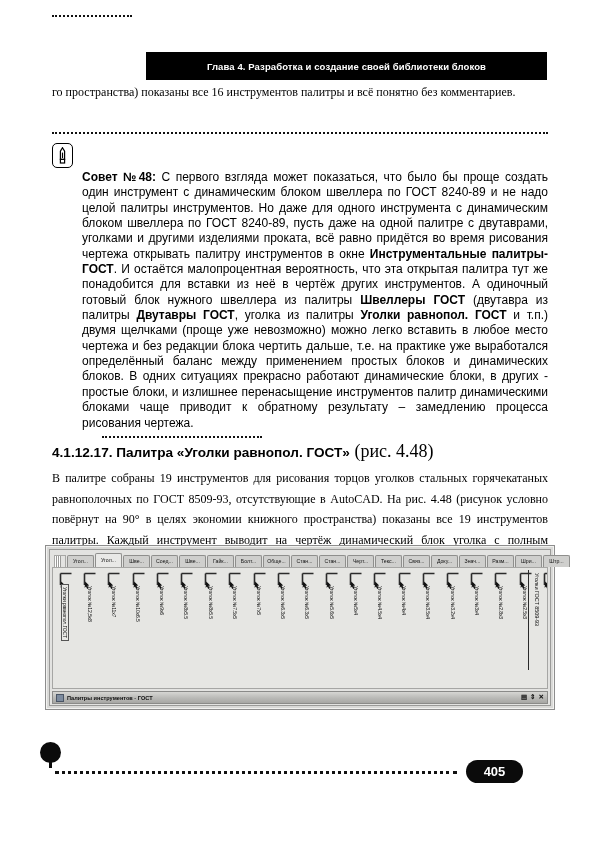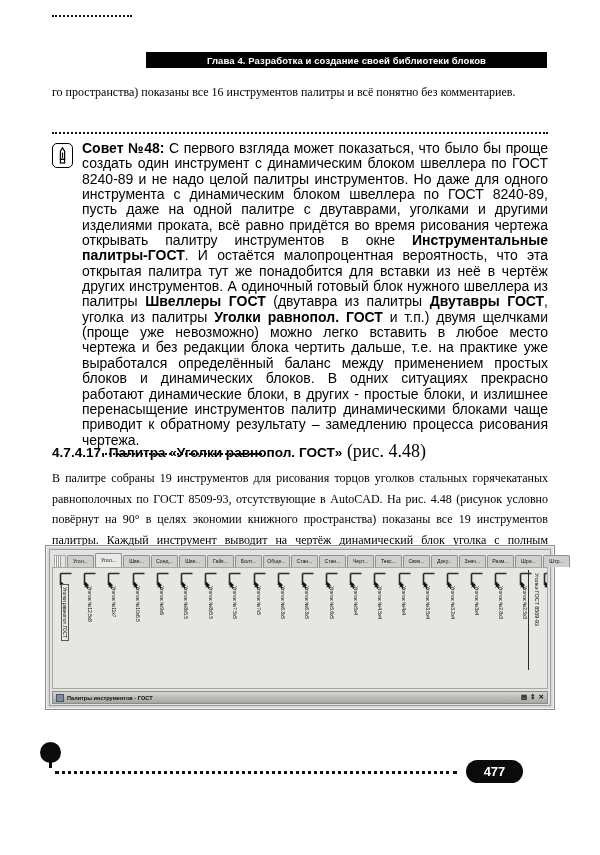--- a/index.html
+++ b/index.html
@@ -12,21 +12,21 @@
     position:relative;
     overflow:hidden;
   }
 
   .page { position:absolute; inset:0; }
   .header-dash{
     position:absolute; left:52px; top:15px; width:80px; height:0;
     border-top:2px dotted #111;
   }
   .header-bar{
-    position:absolute; left:146px; top:52px; width:401px; height:16px;
+    position:absolute; left:146px; top:52px; width:401px; height:28px;
     background:#000; color:#fff;
     font-family:"Liberation Sans", sans-serif;
     font-weight:bold; font-size:9.5px;
     display:flex; align-items:center; justify-content:center;
     letter-spacing:.1px;
   }
 
   
   .body-text{
     position:absolute; left:52px; width:496px;
@@ -50,23 +50,24 @@
     flex:0 0 auto;
     width:21px; height:25px;
     border:1.6px solid #000; border-radius:5px;
     display:flex; align-items:center; justify-content:center;
     margin-top:2px;
   }
   .advice-icon svg{ display:block; }
   .advice-body{
     flex:1 1 auto;
     font-family:"Liberation Sans", sans-serif;
-    font-size:14px; line-height:15.35px;
+    font-size:12px; line-height:15.35px;
     text-align:justify;
     font-weight:500;
+    margin-top:29px;
   }
   .advice-body b{ font-weight:bold; }
 
   
   .sec-head{
     position:absolute; left:52px; top:441px; width:496px;
     font-family:"Liberation Sans", sans-serif;
     font-weight:bold; font-size:13.6px;
   }
   .sec-head .ref{
@@ -249,21 +250,21 @@
         </svg>
       </div>
       <div class="advice-body">
         <b>Совет №48:</b><span> С первого взгляда может показаться, что было бы проще создать один инструмент с динамическим блоком швеллера по ГОСТ 8240-89 и не надо целой палитры инструментов. Но даже для одного инструмента с динамическим блоком швеллера по ГОСТ 8240-89, пусть даже на одной палитре с двутаврами, уголками и другими изделиями проката, всё равно придётся во время рисования чертежа открывать палитру инструментов в окне </span><b>Инструментальные палитры-ГОСТ</b><span>. И остаётся малопроцентная вероятность, что эта открытая палитра тут же понадобится для вставки из неё в чертёж других инструментов. А одиночный готовый блок нужного швеллера из палитры </span><b>Швеллеры ГОСТ</b><span> (двутавра из палитры </span><b>Двутавры ГОСТ</b><span>, уголка из палитры </span><b>Уголки равнопол. ГОСТ</b><span> и т.п.) двумя щелчками (проще уже невозможно) можно легко вставить в любое место чертежа и без редакции блока чертить дальше, т.е. на практике уже выработался определённый баланс между применением простых блоков и динамических блоков. В одних ситуациях прекрасно работают динамические блоки, в других - простые блоки, и излишнее перенасыщение инструментов палитр динамическими блоками чаще приводит к обратному результату – замедлению процесса рисования чертежа.</span>
       </div>
     </div>
     <div class="advice-dots-bottom"></div>
   </div>
 
   <div class="sec-head">
-    <span>4.7.4.17. Палитра «Уголки равнопол. ГОСТ»</span><span class="ref"> (рис. 4.48)</span>
+    <span>4.1.12.17. Палитра «Уголки равнопол. ГОСТ»</span><span class="ref"> (рис. 4.48)</span>
   </div>
 
   <div id="desc-para" class="body-text">В палитре собраны 19 инструментов для рисования торцов уголков стальных горячекатаных равнополочных по ГОСТ 8509-93, отсутствующие в AutoCAD. На рис. 4.48 (рисунок условно повёрнут на 90° в целях экономии книжного пространства) показаны все 19 инструментов палитры. Каждый инструмент выводит на чертёж динамический блок уголка с полным диапазоном стандартных толщин стенок.</div>
 
   <div class="figure">
     <div class="fig-frame">
 
       <div class="tabstrip">
         <div class="tab-grip"></div>
 
@@ -452,15 +453,15 @@
           <span class="ps-btn">✕</span>
         </div>
       </div>
 
     </div>
   </div>
 
 
   <div class="foot-dot"></div>
   <div class="foot-dots"></div>
-  <div class="pagenum">477</div>
+  <div class="pagenum">405</div>
 
 </div>
 
 </body></html>

